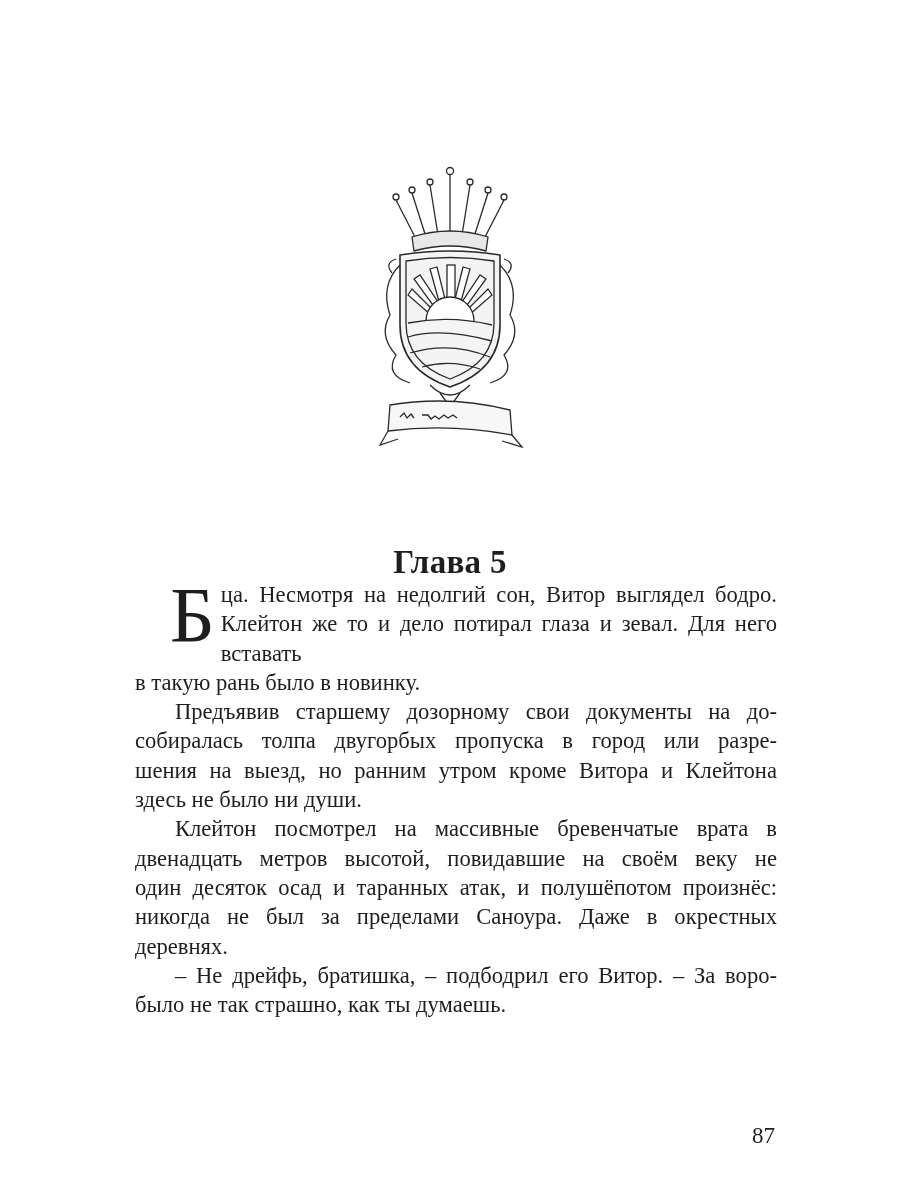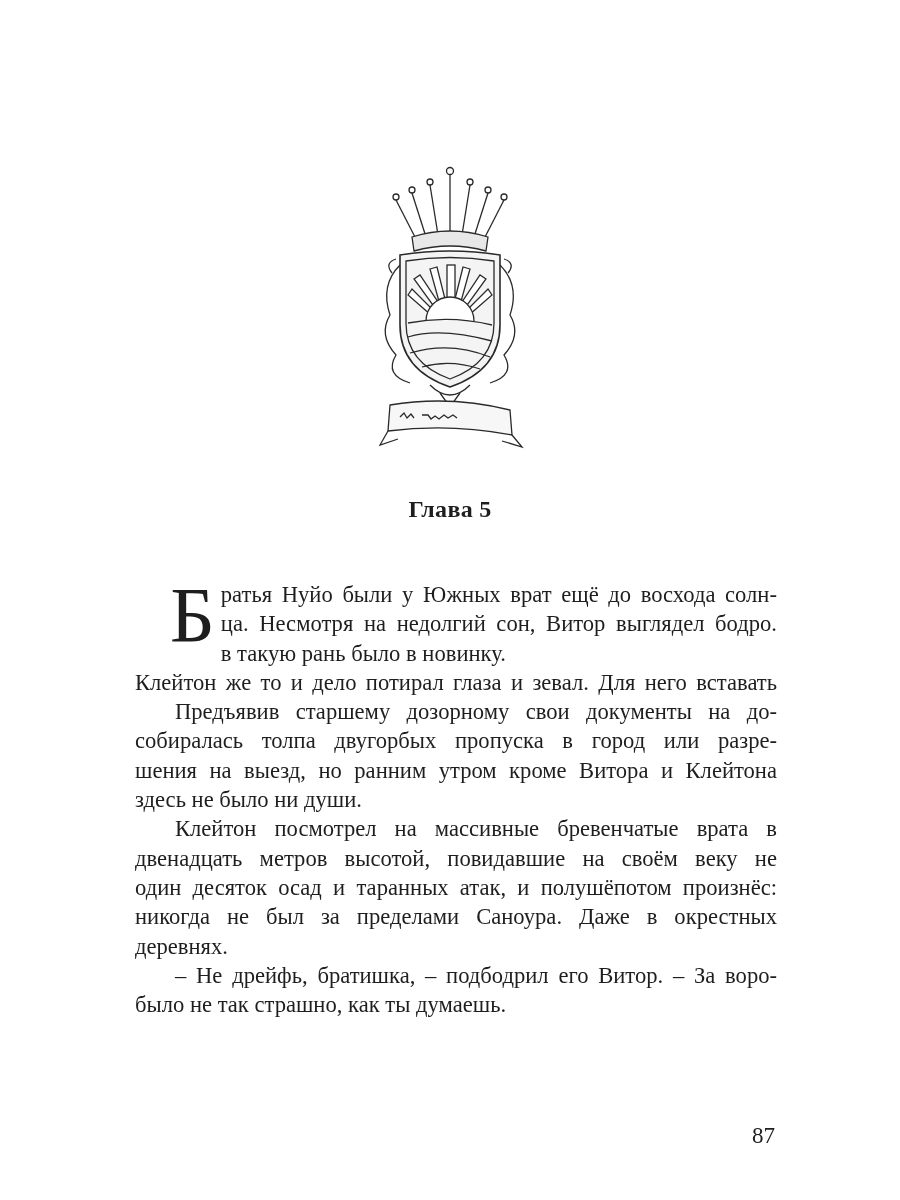--- a/index.html
+++ b/index.html
@@ -5,22 +5,22 @@
   html, body { margin: 0; padding: 0; }
   body {
     width: 900px; height: 1200px; overflow: hidden;
     background: #ffffff; color: #1e1e1e;
     font-family: "Liberation Serif", "DejaVu Serif", serif;
     position: relative;
   }
   .page { position: absolute; left: 0; top: 0; width: 900px; height: 1200px; }
   .emblem { position: absolute; left: 370px; top: 155px; width: 160px; height: 300px; }
   .chapter-title {
-    position: absolute; left: 0; width: 900px; top: 496px;
-    text-align: center; font-weight: bold; font-size: 24px; letter-spacing: 0.3px;
+    position: absolute; left: 0; width: 900px; top: 544px;
+    text-align: center; font-weight: bold; font-size: 33px; letter-spacing: 0.3px;
   }
   .body-text {
     position: absolute; left: 135px; top: 580px; width: 642px;
     font-size: 22.6px; line-height: 29.3px; text-align: justify;
   }
   .body-text p { margin: 0; text-indent: 40px; text-align-last: left; }
   .body-text p.first { text-indent: 0; }
   .dropcap {
     float: left; font-size: 78px; line-height: 58px;
     margin: 6px 6px 0 35px; font-weight: normal;
@@ -87,24 +87,23 @@
       <path d="M142 280 L152 292 L132 286"></path>
       <path d="M30 262 l4 -4 l3 5 l4 -4 l3 4 M52 260 l6 0 l3 4 l4 -3 l4 3 l5 -4 l4 3 l5 -3 l4 3"></path>
     </g>
   </svg>
 
   <div class="chapter-title">Глава 5</div>
 
   <div class="body-text">
     <p class="first">
       <span class="dropcap">Б</span>
-      <span class="line">ратья Нуйо были у Южных врат ещё до восхода солн-</span>
       <span class="line">ца. Несмотря на недолгий сон, Витор выглядел бодро.</span>
+      <span class="line">Клейтон же то и дело потирал глаза и зевал. Для него вставать</span>
       <span class="line last">в такую рань было в новинку.</span>
-      <span class="line">Клейтон же то и дело потирал глаза и зевал. Для него вставать</span>
     </p>
     <p style="text-indent:0">
       <span class="line" style="padding-left:40px">Предъявив старшему дозорному свои документы на до-</span>
       <span class="line">собиралась толпа двугорбых пропуска в город или разре-</span>
       <span class="line">шения на выезд, но ранним утром кроме Витора и Клейтона</span>
       <span class="line last">здесь не было ни души.</span>
     </p>
     <p style="text-indent:0">
       <span class="line" style="padding-left:40px">Клейтон посмотрел на массивные бревенчатые врата в</span>
       <span class="line">двенадцать метров высотой, повидавшие на своём веку не</span>

